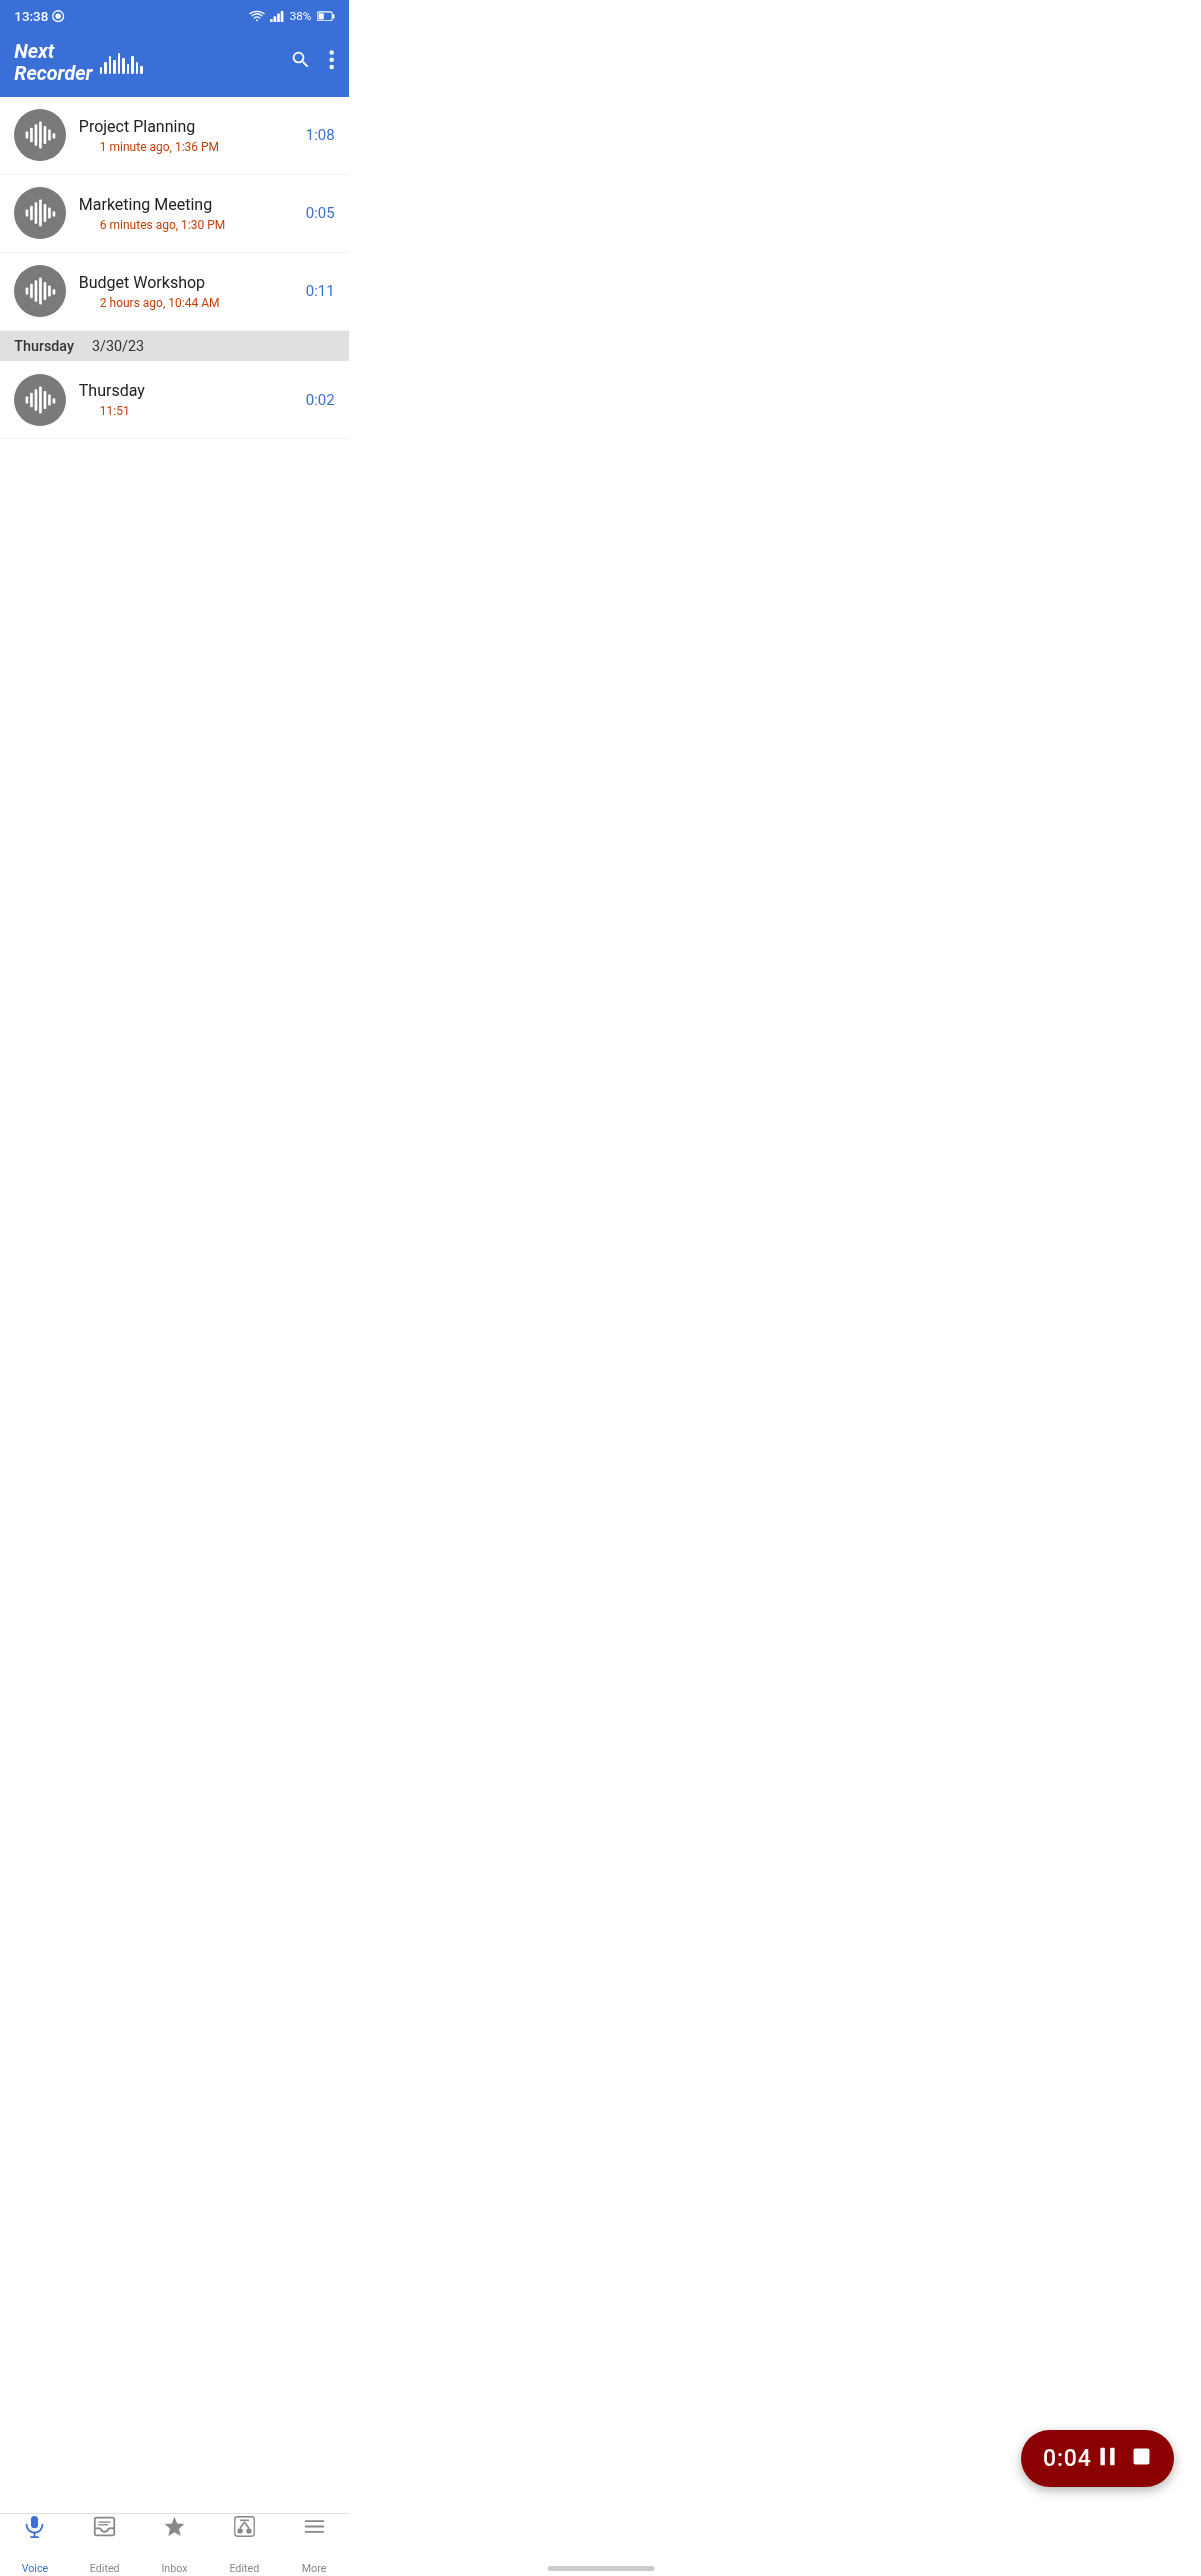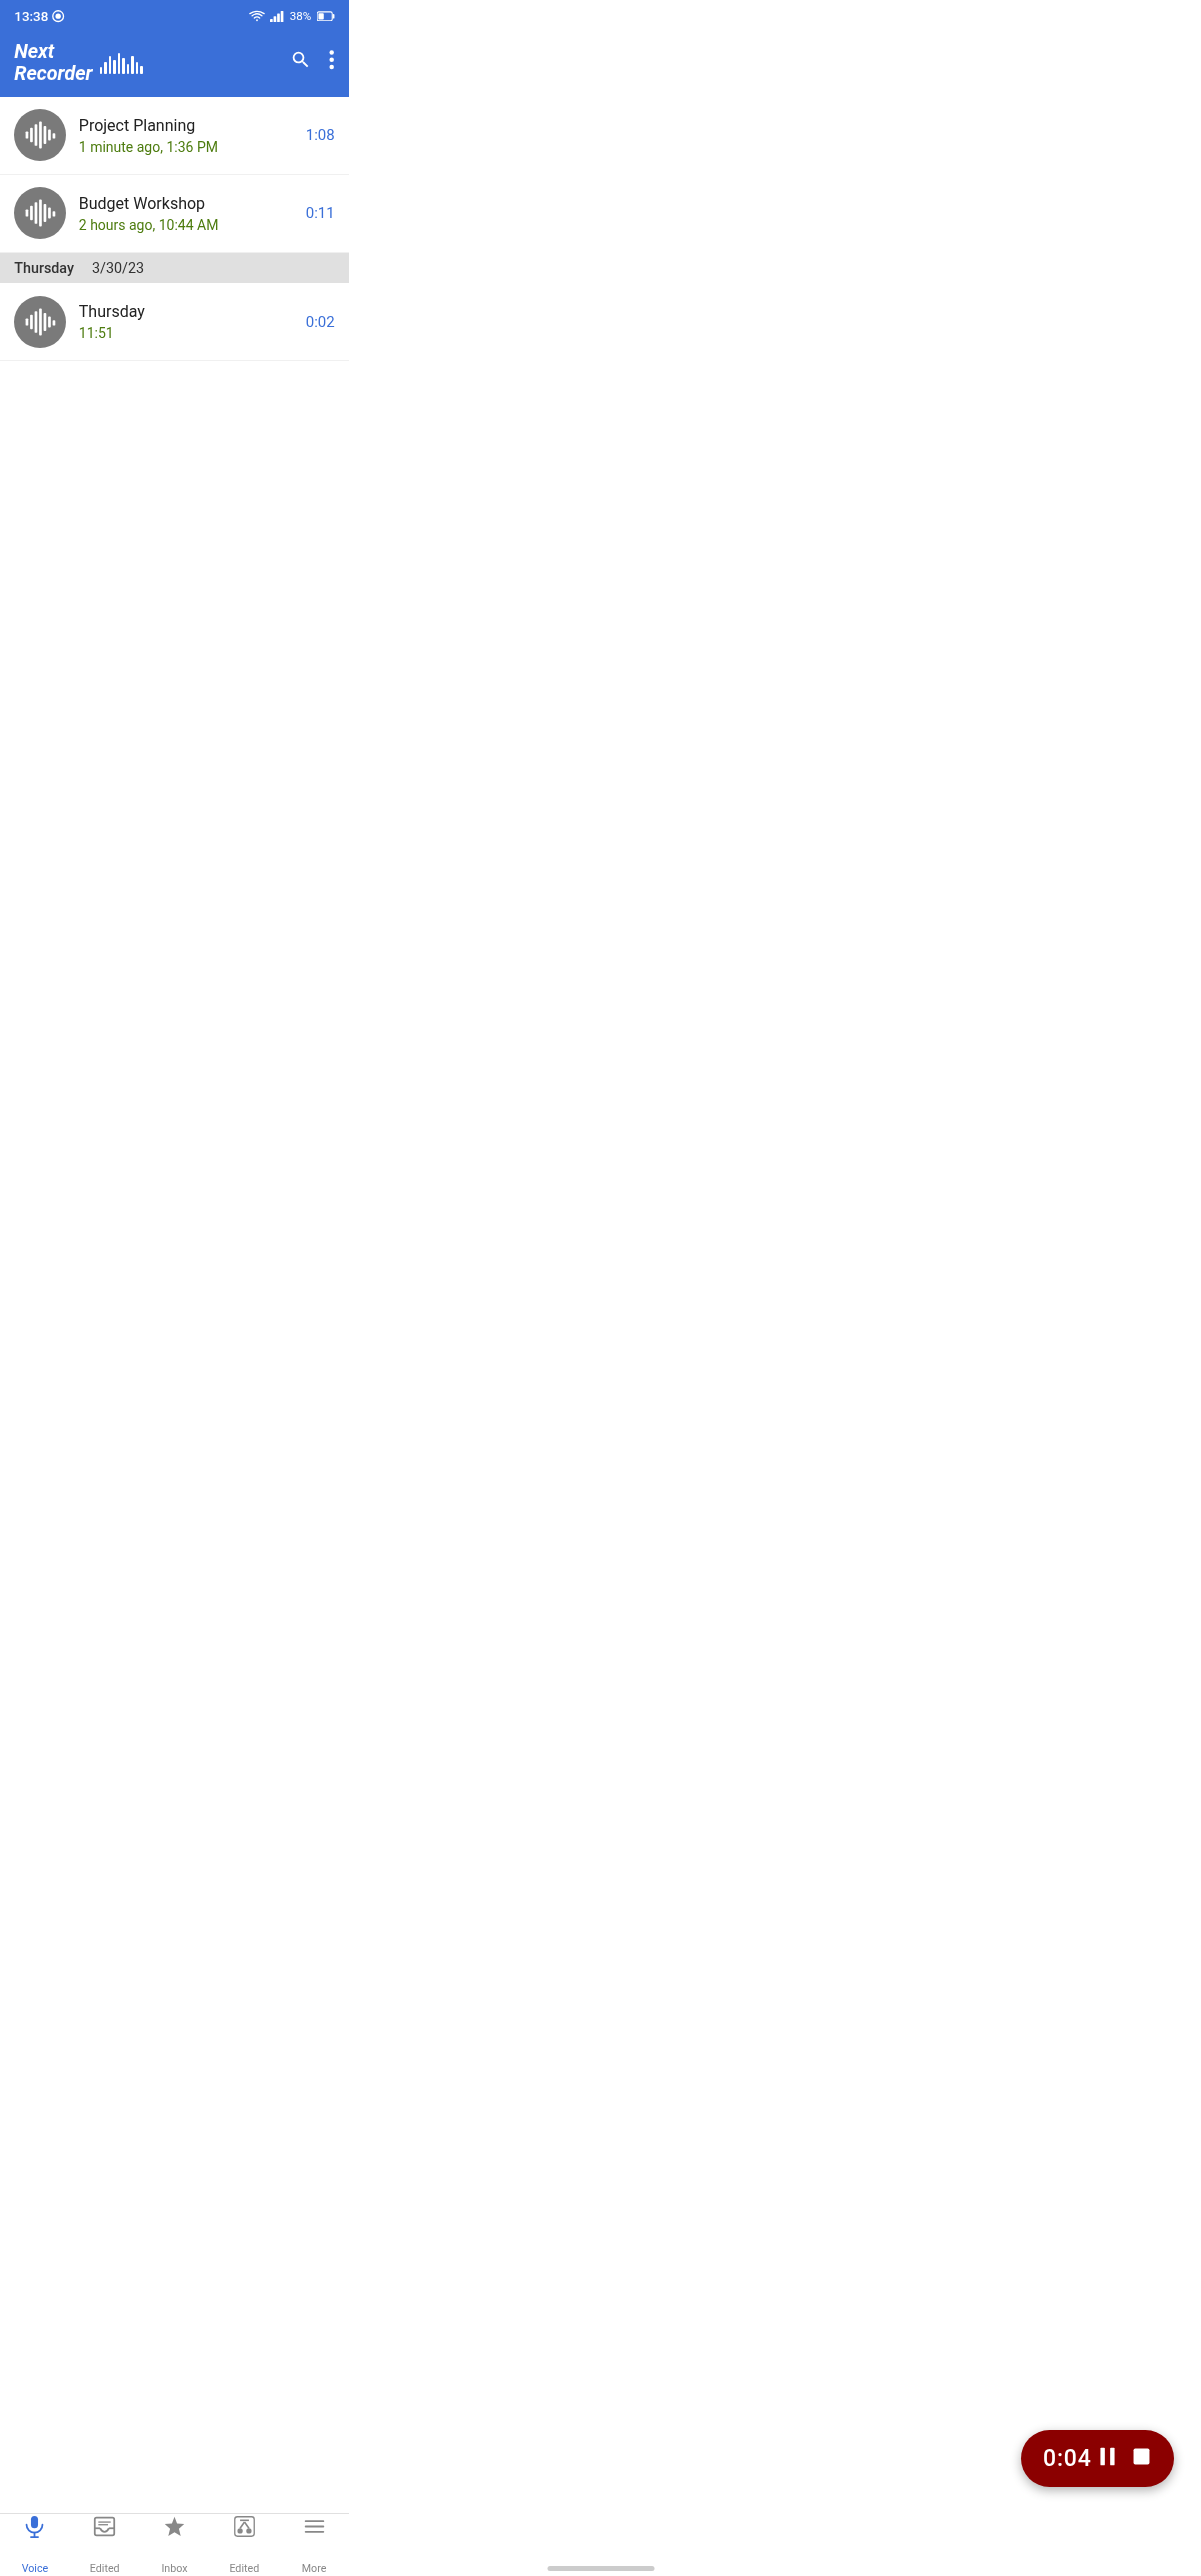--- a/index.html
+++ b/index.html
@@ -107,22 +107,23 @@
     .recording-info {
       flex: 1;
     }
     .recording-title {
       font-size: 16px;
       color: #222;
       font-weight: 400;
       margin-bottom: 3.6px;
     }
     .recording-meta {
-      font-size: 14px;
-      color: #4d7c0f;
+      font-size: 12px;
+      color: #c2410c;
+      margin-left: 21px;
     }
     .recording-duration {
       font-size: 15px;
       color: #3a6fd8;
       font-weight: 400;
     }
 
     
     .date-divider {
       background: #e0e0e0;
@@ -312,58 +313,76 @@
         <rect x="34" y="18" width="3" height="6" fill="white" rx="1"></rect>
       </svg>
     </div>
     <div class="recording-info">
       <div class="recording-title">Project Planning</div>
       <div class="recording-meta">1 minute ago, 1:36 PM</div>
     </div>
     <div class="recording-duration">1:08</div>
   </div>
 
-
   <div class="recording-item">
     <div class="recording-avatar">
       <svg width="36" height="36" viewBox="0 0 40 40">
         <rect x="4" y="16" width="3" height="8" fill="white" rx="1"></rect>
         <rect x="9" y="12" width="3" height="16" fill="white" rx="1"></rect>
         <rect x="14" y="8" width="3" height="24" fill="white" rx="1"></rect>
         <rect x="19" y="5" width="3" height="30" fill="white" rx="1"></rect>
         <rect x="24" y="10" width="3" height="20" fill="white" rx="1"></rect>
         <rect x="29" y="14" width="3" height="12" fill="white" rx="1"></rect>
         <rect x="34" y="18" width="3" height="6" fill="white" rx="1"></rect>
       </svg>
     </div>
     <div class="recording-info">
-      <div class="recording-title">Budget Workshop</div>
-      <div class="recording-meta">2 hours ago, 10:44 AM</div>
-    </div>
-    <div class="recording-duration">0:11</div>
-  </div>
-
-  <div class="date-divider">
-    <span class="date-divider-day">Thursday</span>
-    <span class="date-divider-date">3/30/23</span>
+      <div class="recording-title">Marketing Meeting</div>
+      <div class="recording-meta">6 minutes ago, 1:30 PM</div>
+    </div>
+    <div class="recording-duration">0:05</div>
   </div>
 
   <div class="recording-item">
     <div class="recording-avatar">
       <svg width="36" height="36" viewBox="0 0 40 40">
         <rect x="4" y="16" width="3" height="8" fill="white" rx="1"></rect>
         <rect x="9" y="12" width="3" height="16" fill="white" rx="1"></rect>
         <rect x="14" y="8" width="3" height="24" fill="white" rx="1"></rect>
         <rect x="19" y="5" width="3" height="30" fill="white" rx="1"></rect>
         <rect x="24" y="10" width="3" height="20" fill="white" rx="1"></rect>
         <rect x="29" y="14" width="3" height="12" fill="white" rx="1"></rect>
         <rect x="34" y="18" width="3" height="6" fill="white" rx="1"></rect>
       </svg>
     </div>
     <div class="recording-info">
+      <div class="recording-title">Budget Workshop</div>
+      <div class="recording-meta">2 hours ago, 10:44 AM</div>
+    </div>
+    <div class="recording-duration">0:11</div>
+  </div>
+
+  <div class="date-divider">
+    <span class="date-divider-day">Thursday</span>
+    <span class="date-divider-date">3/30/23</span>
+  </div>
+
+  <div class="recording-item">
+    <div class="recording-avatar">
+      <svg width="36" height="36" viewBox="0 0 40 40">
+        <rect x="4" y="16" width="3" height="8" fill="white" rx="1"></rect>
+        <rect x="9" y="12" width="3" height="16" fill="white" rx="1"></rect>
+        <rect x="14" y="8" width="3" height="24" fill="white" rx="1"></rect>
+        <rect x="19" y="5" width="3" height="30" fill="white" rx="1"></rect>
+        <rect x="24" y="10" width="3" height="20" fill="white" rx="1"></rect>
+        <rect x="29" y="14" width="3" height="12" fill="white" rx="1"></rect>
+        <rect x="34" y="18" width="3" height="6" fill="white" rx="1"></rect>
+      </svg>
+    </div>
+    <div class="recording-info">
       <div class="recording-title">Thursday</div>
       <div class="recording-meta">11:51</div>
     </div>
     <div class="recording-duration">0:02</div>
   </div>
 
 </div>
 
 <div class="recording-fab">
   <span class="recording-timer">0:04</span>

